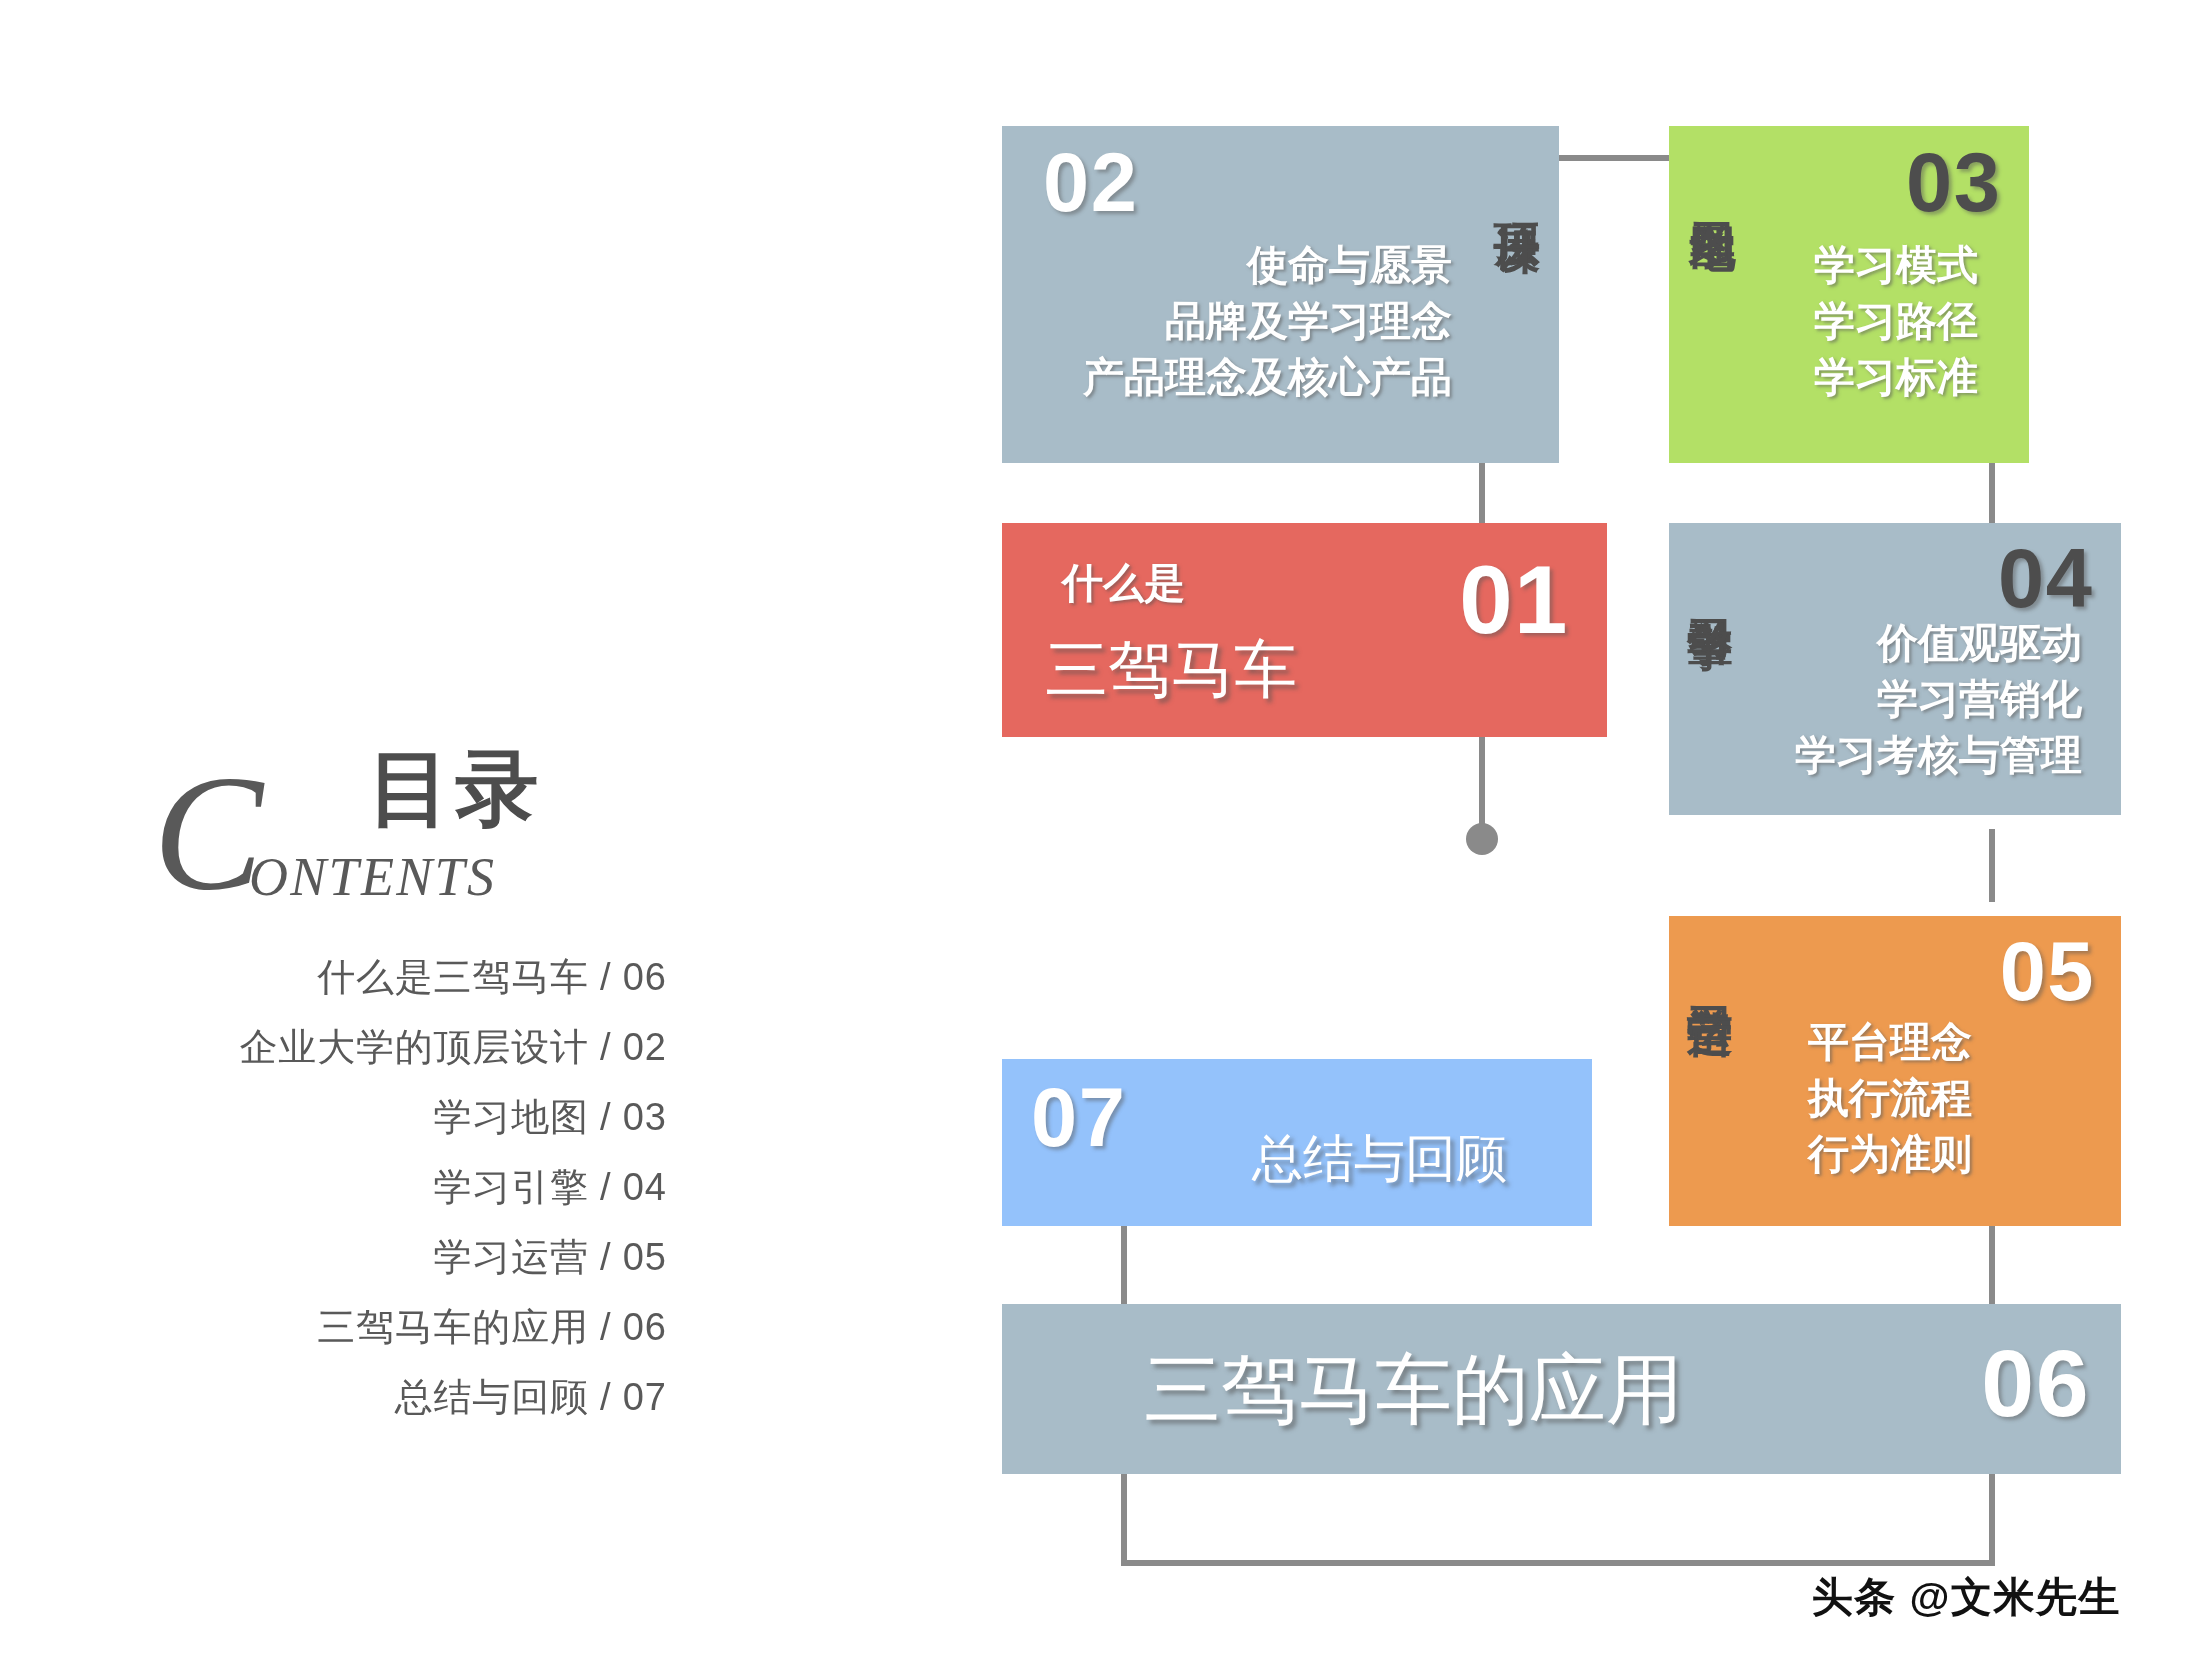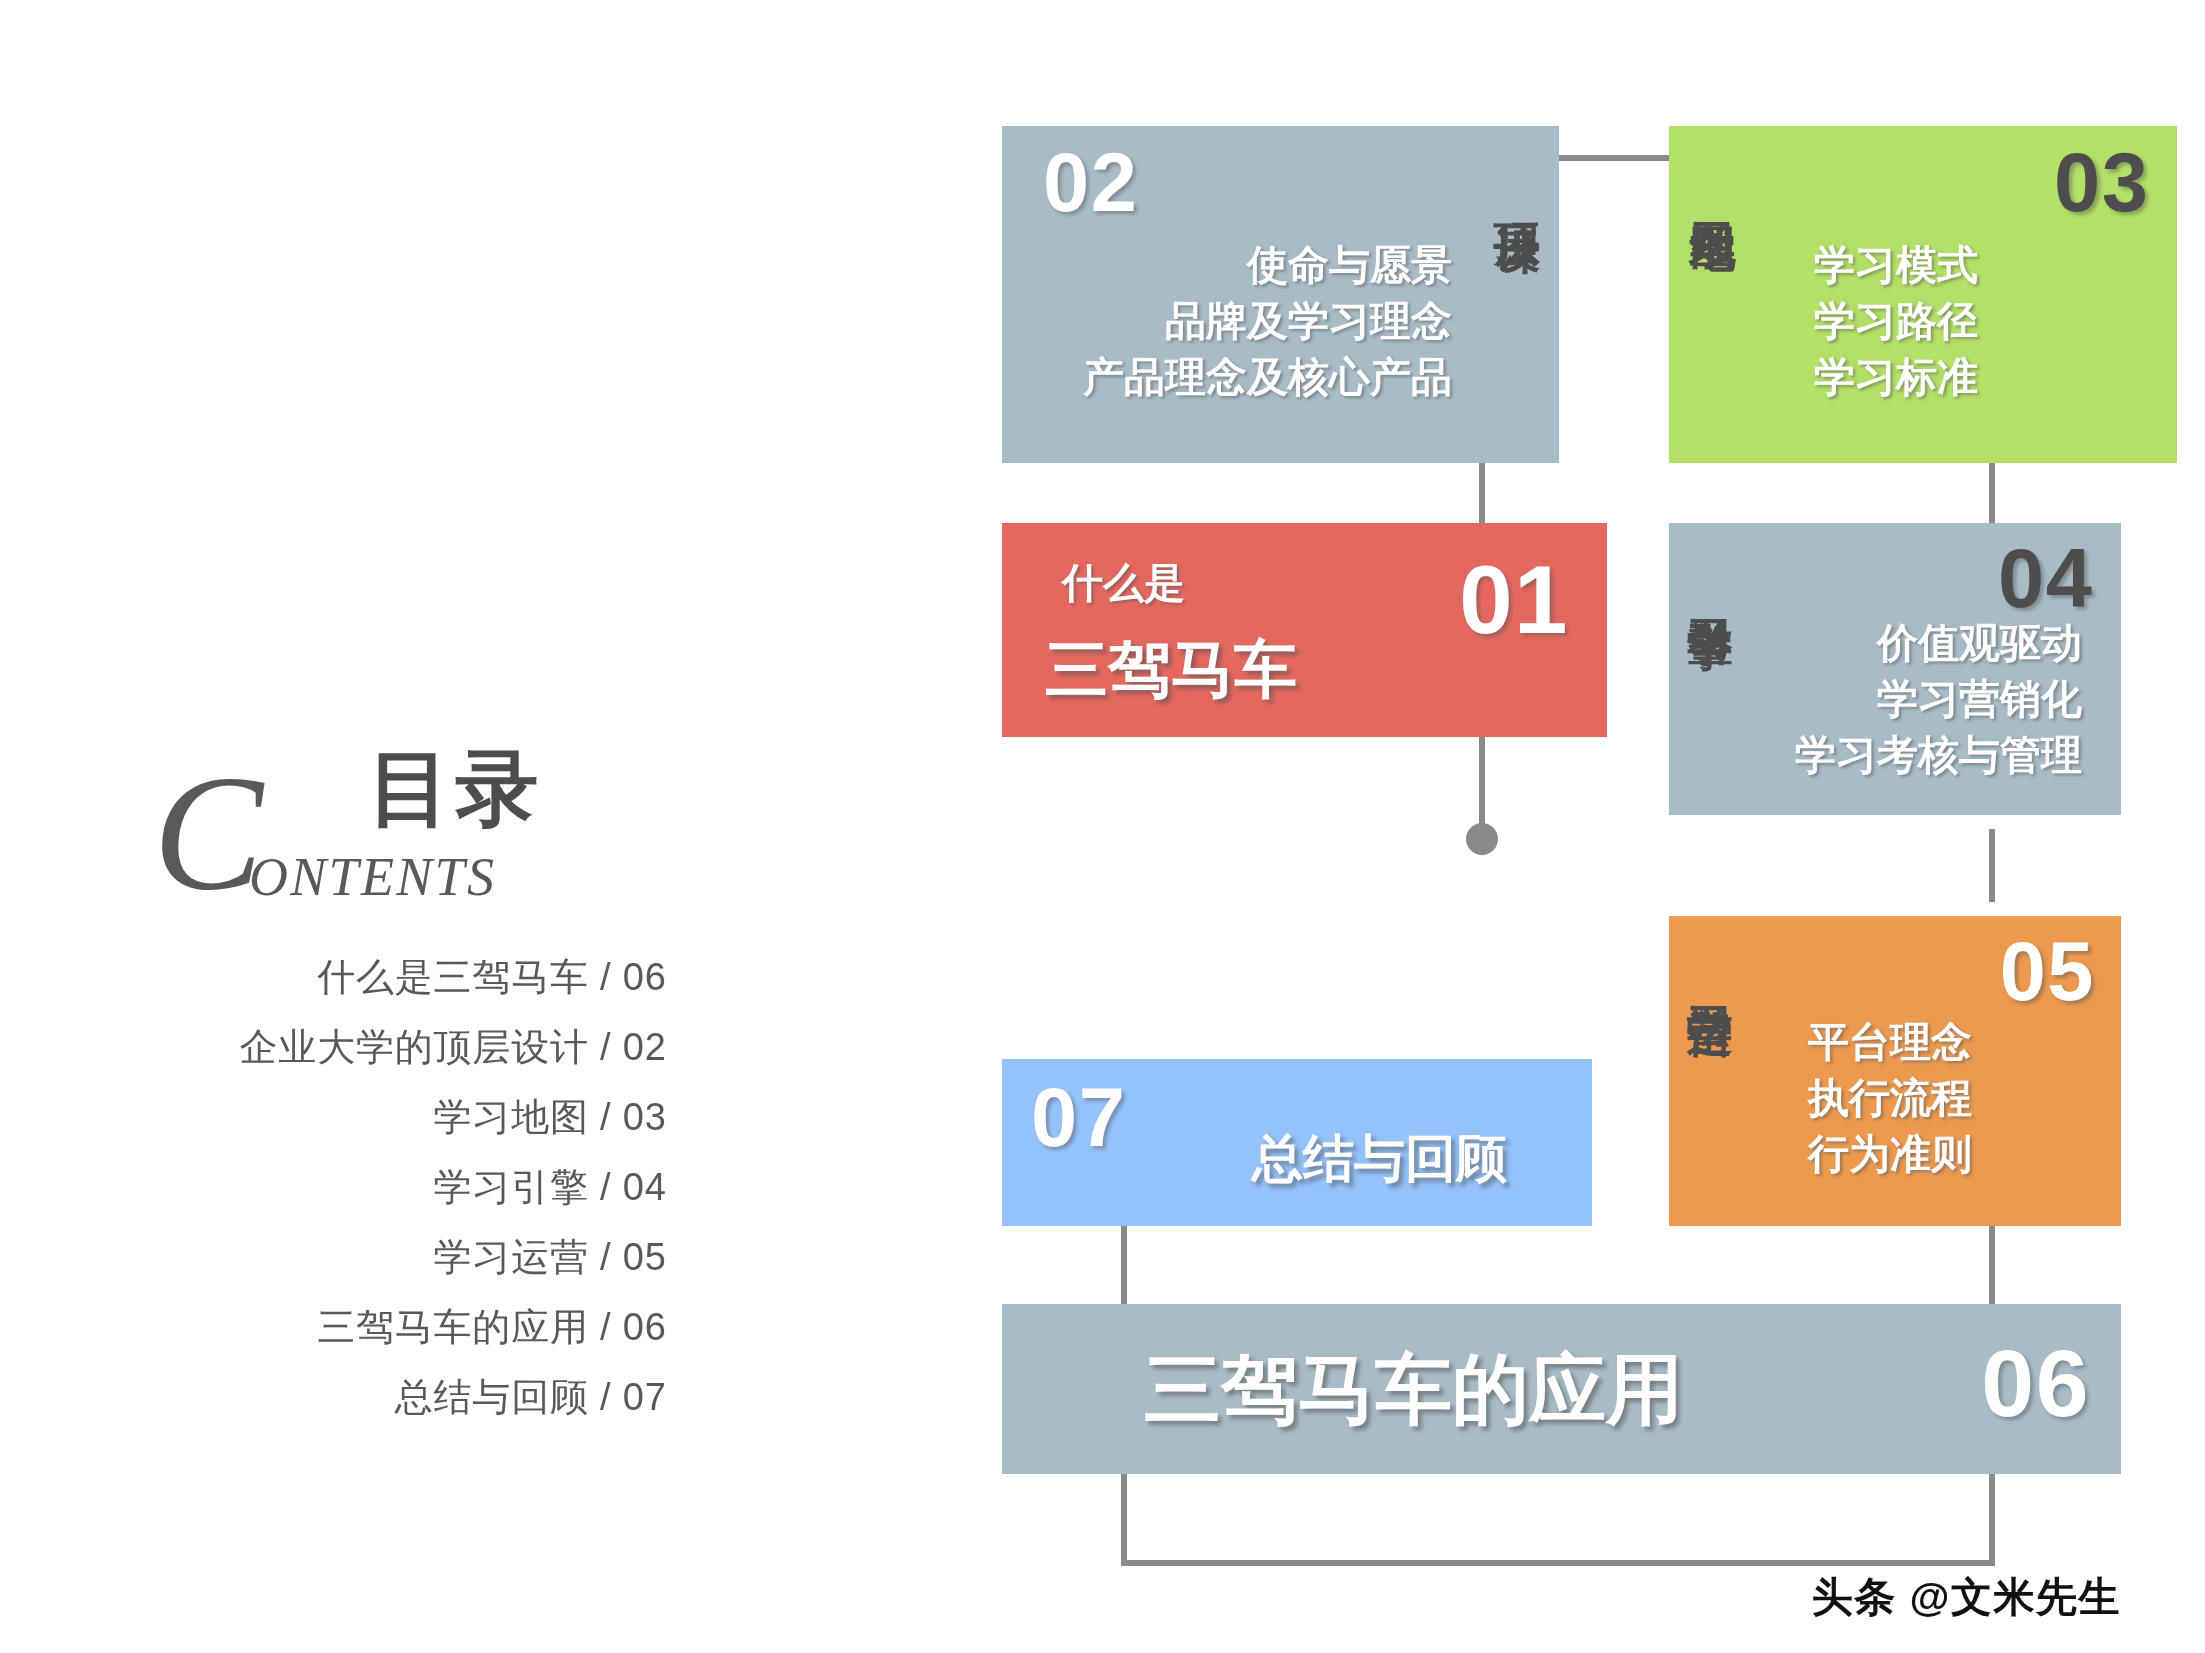--- a/index.html
+++ b/index.html
@@ -80,21 +80,21 @@
     font-size:41px;
     font-weight:bold;
     color:#ffffff;
     line-height:1.18;
     white-space:nowrap;
     text-shadow:2.3px 2.3px 3.1px rgba(90,90,90,.55);
     padding:3.8px 0;
   }
   .bigtitle{
     position:absolute;
-    font-size:63px;font-weight:bold;color:#ffffff;
+    font-size:63px;font-weight:normal;color:#ffffff;
     line-height:1;white-space:nowrap;
     text-shadow:3.8px 3.8px 4.6px rgba(80,80,80,.55);
     text-align:center;
   }
   .smalltitle{
     position:absolute;
     font-size:41px;font-weight:bold;color:#ffffff;
     line-height:1;white-space:nowrap;
     text-shadow:2.3px 2.3px 3.1px rgba(80,80,80,.5);
   }
@@ -161,21 +161,21 @@
   <div class="card" style="left:1002px;top:126px;width:557px;height:337px;background:#a8bcc8;">
     <div class="num shadow-num" style="left:41px;top:15.3px;color:#ffffff;">02</div>
     <div class="vlabel" style="right:17px;top:61px;color:#4d4d4d;">顶层设计</div>
     <div class="items" style="right:107px;top:111px;">
       <div class="item">使命与愿景</div>
       <div class="item">品牌及学习理念</div>
       <div class="item">产品理念及核心产品</div>
     </div>
   </div>
 
-  <div class="card" style="left:1669px;top:126px;width:508px;height:337px;background:#b3e066;padding-left:36px;">
+  <div class="card" style="left:1669px;top:126px;width:360px;height:337px;background:#b3e066;padding-left:36px;">
     <div class="num shadow-num" style="right:27.6px;top:15.3px;color:#4d4d4d;">03</div>
     <div class="vlabel" style="left:20px;top:60px;color:#4d4d4d;">学习地图</div>
     <div class="items" style="left:145px;top:111px;">
       <div class="item">学习模式</div>
       <div class="item">学习路径</div>
       <div class="item">学习标准</div>
     </div>
   </div>
 
   <div class="card" style="left:1002px;top:523px;width:605px;height:214px;background:#e5685f;">

